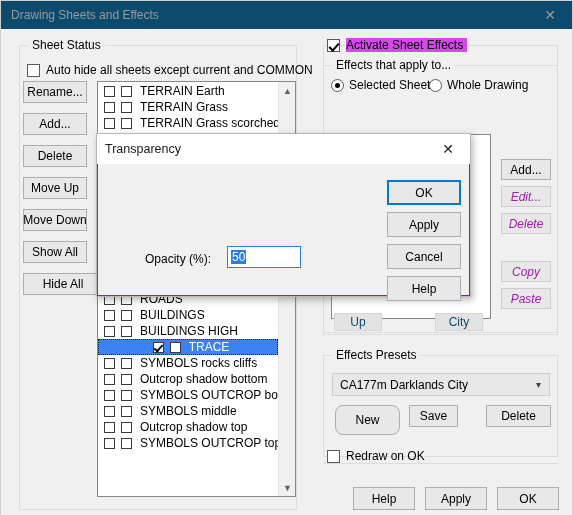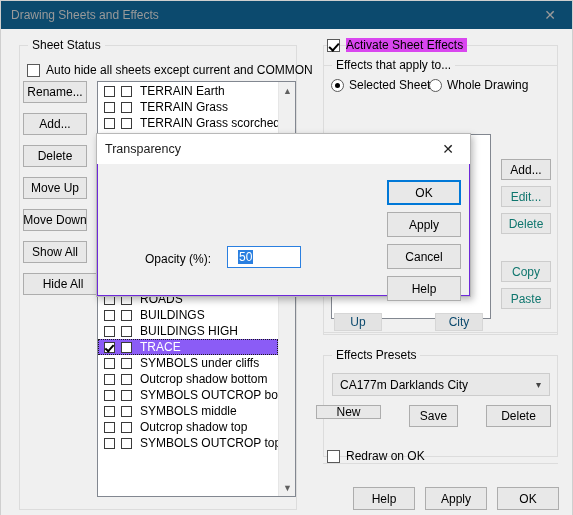--- a/index.html
+++ b/index.html
@@ -80,23 +80,24 @@
     font-family: "Liberation Sans", sans-serif;
     font-size: 12px;
     color: #000;
     display: flex;
     align-items: center;
     justify-content: center;
     padding: 0;
     white-space: nowrap;
   }
   .btn.disabled {
-    color: #0f766e;
+    color: #a21caf;
     border-color: #cccccc;
     background: #e8e8e8;
+    font-style: italic;
   }
   .btn.flatdis {
     background: #e3e3e3;
     border: 1px solid #d6d6d6;
     color: #0c4a6e;
   }
 
   
   .cbox {
     position: absolute;
@@ -176,23 +177,24 @@
     border: solid #000;
     border-width: 0 2px 2px 0;
     transform: rotate(42deg);
   }
   .sheet-row .rname {
     margin-left: 8px;
     font-size: 12px;
     color: #000;
   }
   .sheet-row.sel {
-    background: #8b5cf6;
+    background: #3b82f6;
     outline: 1px dotted #1a1a1a;
     outline-offset: -1px;
+    justify-content: center;
   }
   .sheet-row.sel .rname { color: #ffffff; }
 
   #sheet-scroll {
     position: absolute;
     right: 0; top: 0;
     width: 17px; height: 100%;
     background: #f0f0f0;
     border-left: 1px solid #e6e6e6;
     box-sizing: border-box;
@@ -290,21 +292,21 @@
     position: absolute;
     left: 129px; top: 82px;
     width: 74px; height: 22px;
     background: #ffffff;
     border: 1px solid #2a7fe0;
     box-sizing: border-box;
     display: flex;
     align-items: center;
   }
   #tp-opacity-value {
-    margin-left: 10px;
+    margin-left: 3px;
     background: #2a7fe0;
     color: #ffffff;
     font-size: 12px;
     padding: 0 1px;
   }
   .tp-btn {
     position: absolute;
     left: 289px;
     width: 74px; height: 25px;
     background: #e8e8e8;
@@ -428,21 +430,21 @@
             <span class="rname">BUILDINGS HIGH</span>
           </div>
           <div class="sheet-row sel">
             <span class="rcb on"></span>
             <span class="rcb"></span>
             <span class="rname">TRACE</span>
           </div>
           <div class="sheet-row">
             <span class="rcb"></span>
             <span class="rcb"></span>
-            <span class="rname">SYMBOLS under cliffs</span>
+            <span class="rname">SYMBOLS rocks cliffs</span>
           </div>
           <div class="sheet-row">
             <span class="rcb"></span>
             <span class="rcb"></span>
             <span class="rname">Outcrop shadow bottom</span>
           </div>
           <div class="sheet-row">
             <span class="rcb"></span>
             <span class="rcb"></span>
             <span class="rname">SYMBOLS OUTCROP bottom</span>
@@ -497,21 +499,21 @@
 
     <div class="groupbox" style="left:322px; top:326px; width:235px; height:102px;">
       <span class="group-title">Effects Presets</span>
     </div>
 
     <div class="combo" style="left:331px; top:344px; width:218px; height:23px;">
       <span class="ctext">CA177m Darklands City</span>
       <span class="carrow">▾</span>
     </div>
 
-    <button class="btn" style="left:315px; top:376px; width:65px; height:14px;">New</button>
+    <button class="btn" style="left:334px; top:376px; width:65px; height:30px;border-radius:8px;">New</button>
     <button class="btn" style="left:408px; top:376px; width:49px; height:22px;">Save</button>
     <button class="btn" style="left:485px; top:376px; width:65px; height:22px;">Delete</button>
 
     <div class="groupbox" style="left:322px; top:434px; width:235px; height:23px; border-top:1px solid #dcdcdc; border-left:none; border-right:none; border-bottom:none;"></div>
     <div class="cbox" style="left:326px; top:421px;"></div>
     <span class="lbl" style="left:345px; top:420px;">Redraw on OK</span>
 
     <button class="btn" style="left:352px; top:458px; width:62px; height:23px;">Help</button>
     <button class="btn" style="left:424px; top:458px; width:62px; height:23px;">Apply</button>
     <button class="btn" style="left:496px; top:458px; width:62px; height:23px;">OK</button>

